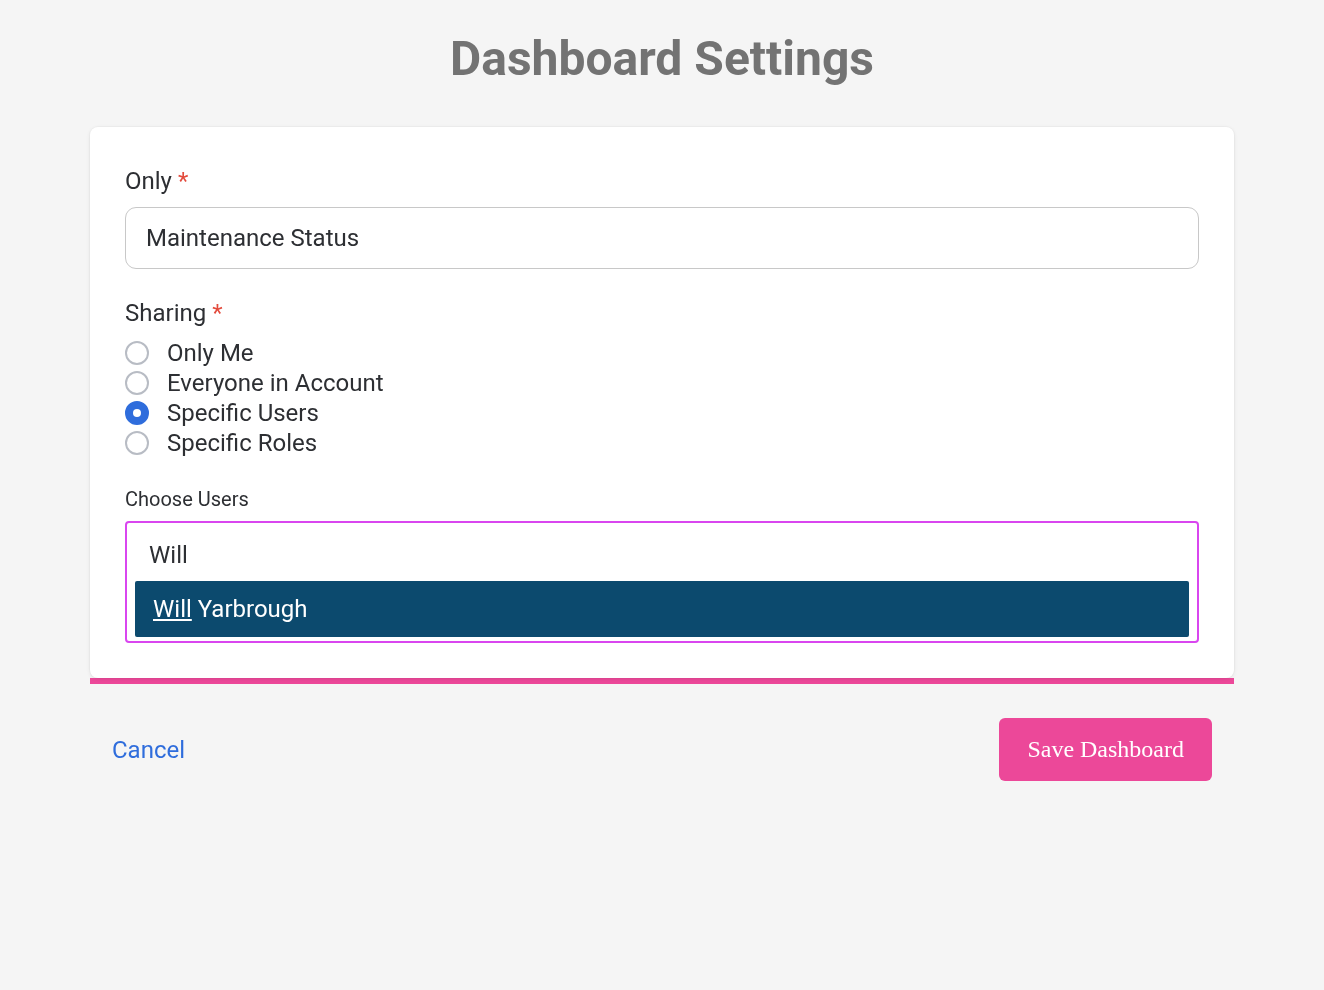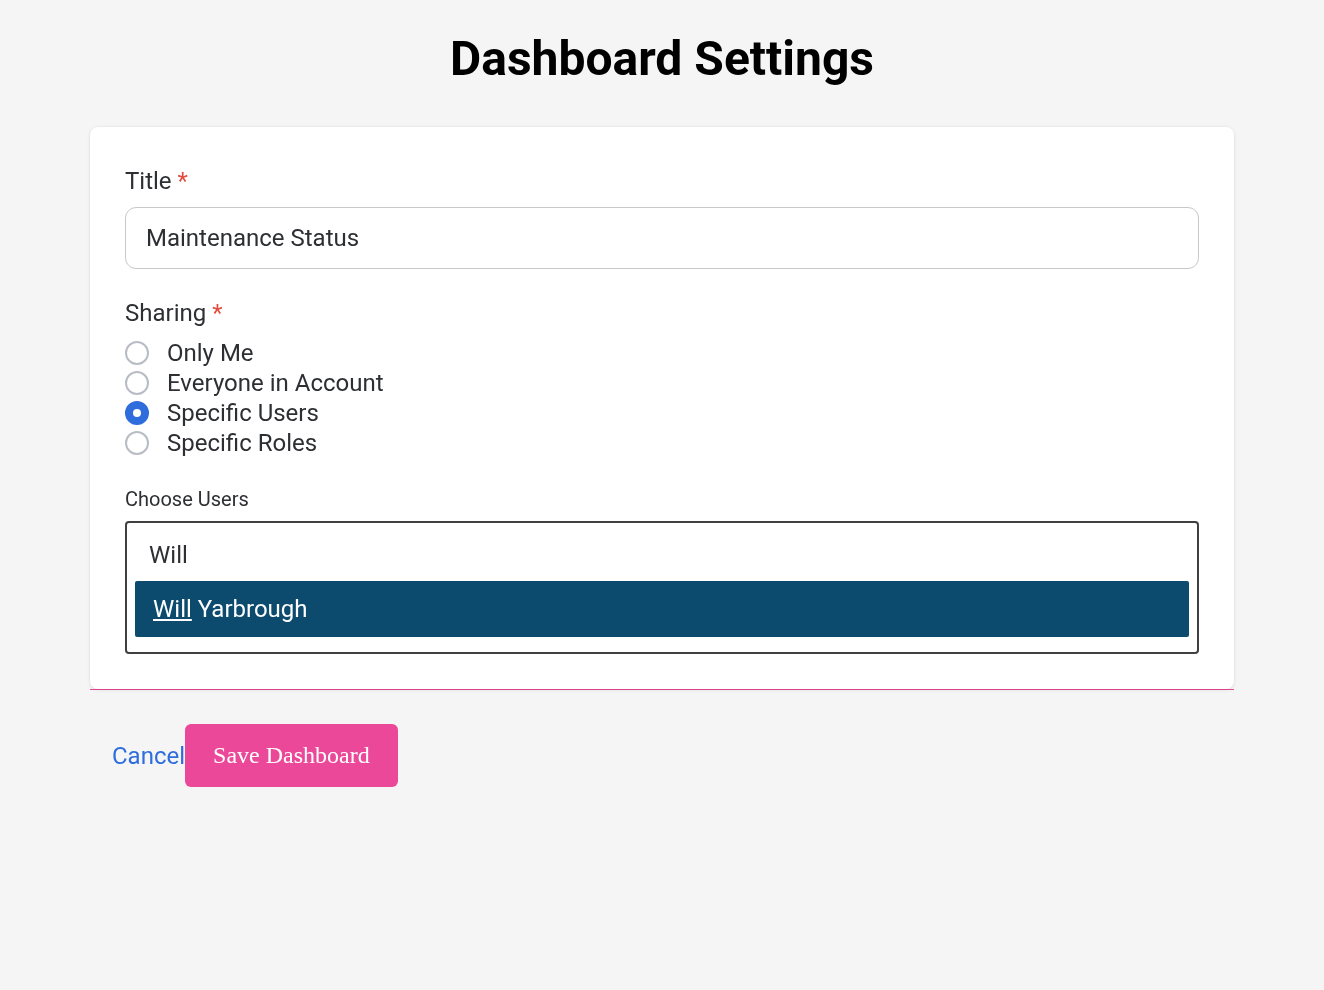--- a/index.html
+++ b/index.html
@@ -10,21 +10,21 @@
     height: 990px;
     color: #2d2f33;
   }
   .page {
     padding: 30px 0 0 0;
   }
   .page-title {
     text-align: center;
     font-size: 48px;
     font-weight: 700;
-    color: #000000;
+    color: #737373;
     margin-bottom: 40px;
   }
   .card {
     background: #fff;
     border-radius: 8px;
     box-shadow: 0 1px 4px rgba(0,0,0,0.08), 0 0 0 1px rgba(0,0,0,0.02);
     margin: 0 90px;
     padding: 40px 35px 35px 35px;
     position: relative;
   }
@@ -89,23 +89,23 @@
     color: #2d2f33;
   }
   .choose-label {
     font-size: 20px;
     color: #2d2f33;
     margin-top: 30px;
     margin-bottom: 10px;
     display: block;
   }
   .combo {
-    border: 2px solid #404040;
+    border: 2px solid #d946ef;
     border-radius: 4px;
-    padding: 8px 8px 15px 8px;
+    padding: 8px 8px 4px 8px;
     background: #fff;
   }
   .combo-input {
     width: 100%;
     border: none;
     outline: none;
     font-size: 24px;
     padding: 10px 14px;
     font-family: inherit;
     color: #2d2f33;
@@ -117,22 +117,23 @@
     padding: 14px 18px;
     border-radius: 2px;
     margin-top: 2px;
     cursor: pointer;
   }
   .combo-option .match {
     text-decoration: underline;
   }
   .footer {
     margin: 0 90px;
-    border-top: 1px solid #ec4899;
+    border-top: 6px solid #ec4899;
     display: flex;
+    justify-content: space-between;
     align-items: center;
     padding: 34px 22px 0 22px;
   }
   .cancel-link {
     color: #2f6ddc;
     font-size: 24px;
     cursor: pointer;
     background: none;
     border: none;
     font-family: inherit;
@@ -150,21 +151,21 @@
 </style>
 </head>
 <body>
 
 <div class="page">
   <h1 class="page-title">Dashboard Settings</h1>
 
   <div class="card">
 
     <label class="field-label">
-      <span>Title</span> <span class="req">*</span>
+      <span>Only</span> <span class="req">*</span>
     </label>
     <input class="text-input" type="text" value="Maintenance Status" style="">
 
     <div class="section-gap"></div>
 
     <label class="field-label">
       <span>Sharing</span> <span class="req">*</span>
     </label>
 
     <div class="radio-group">

